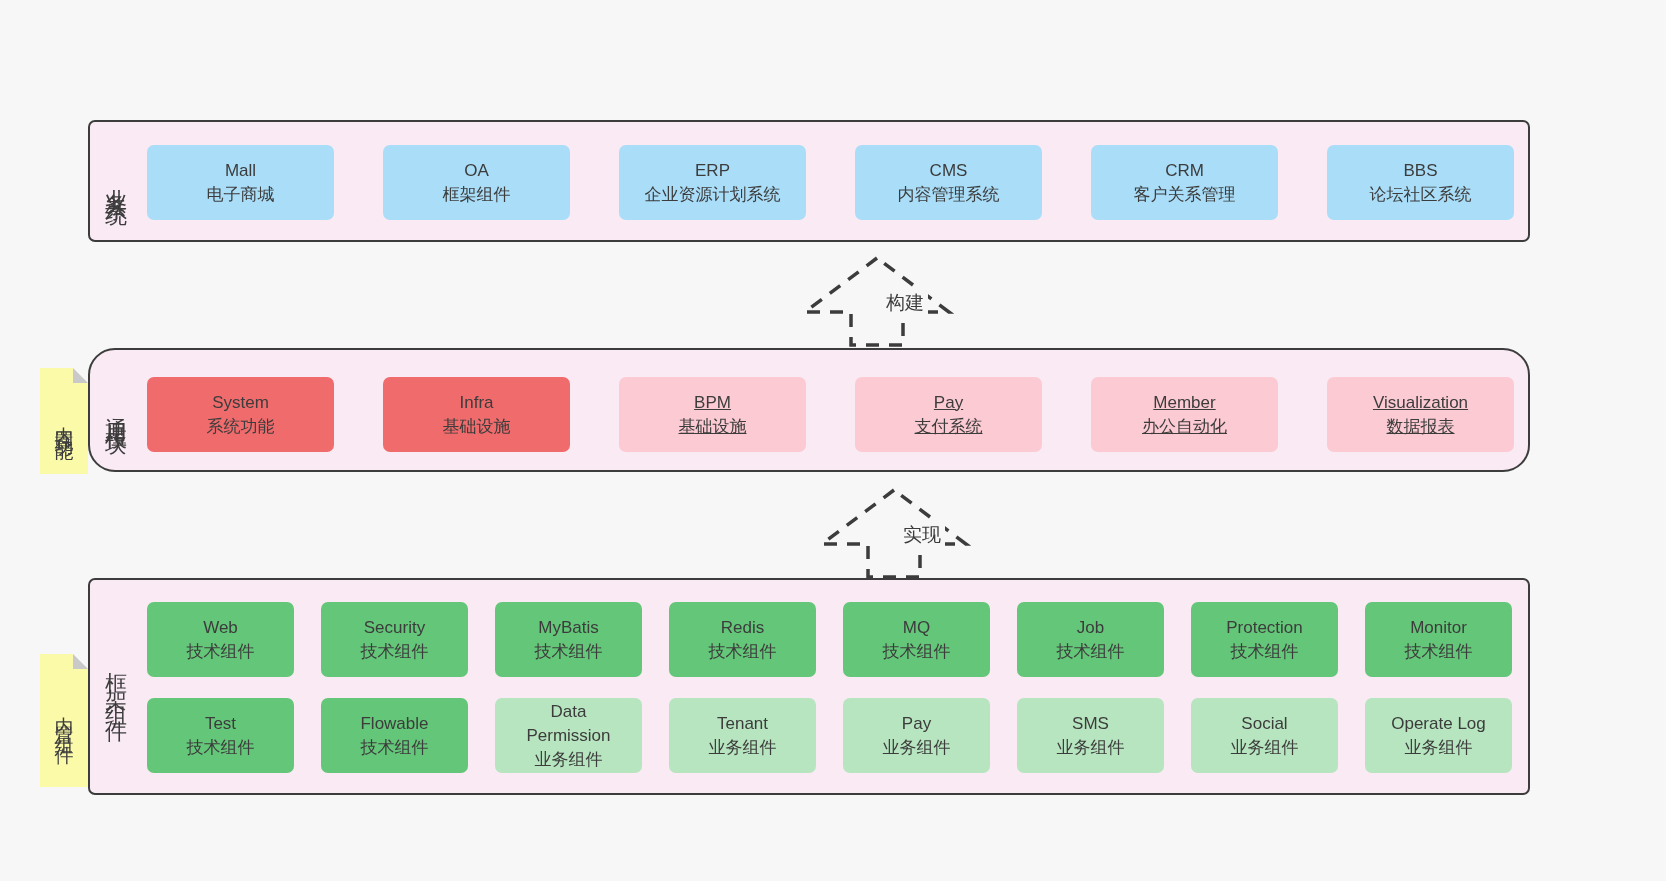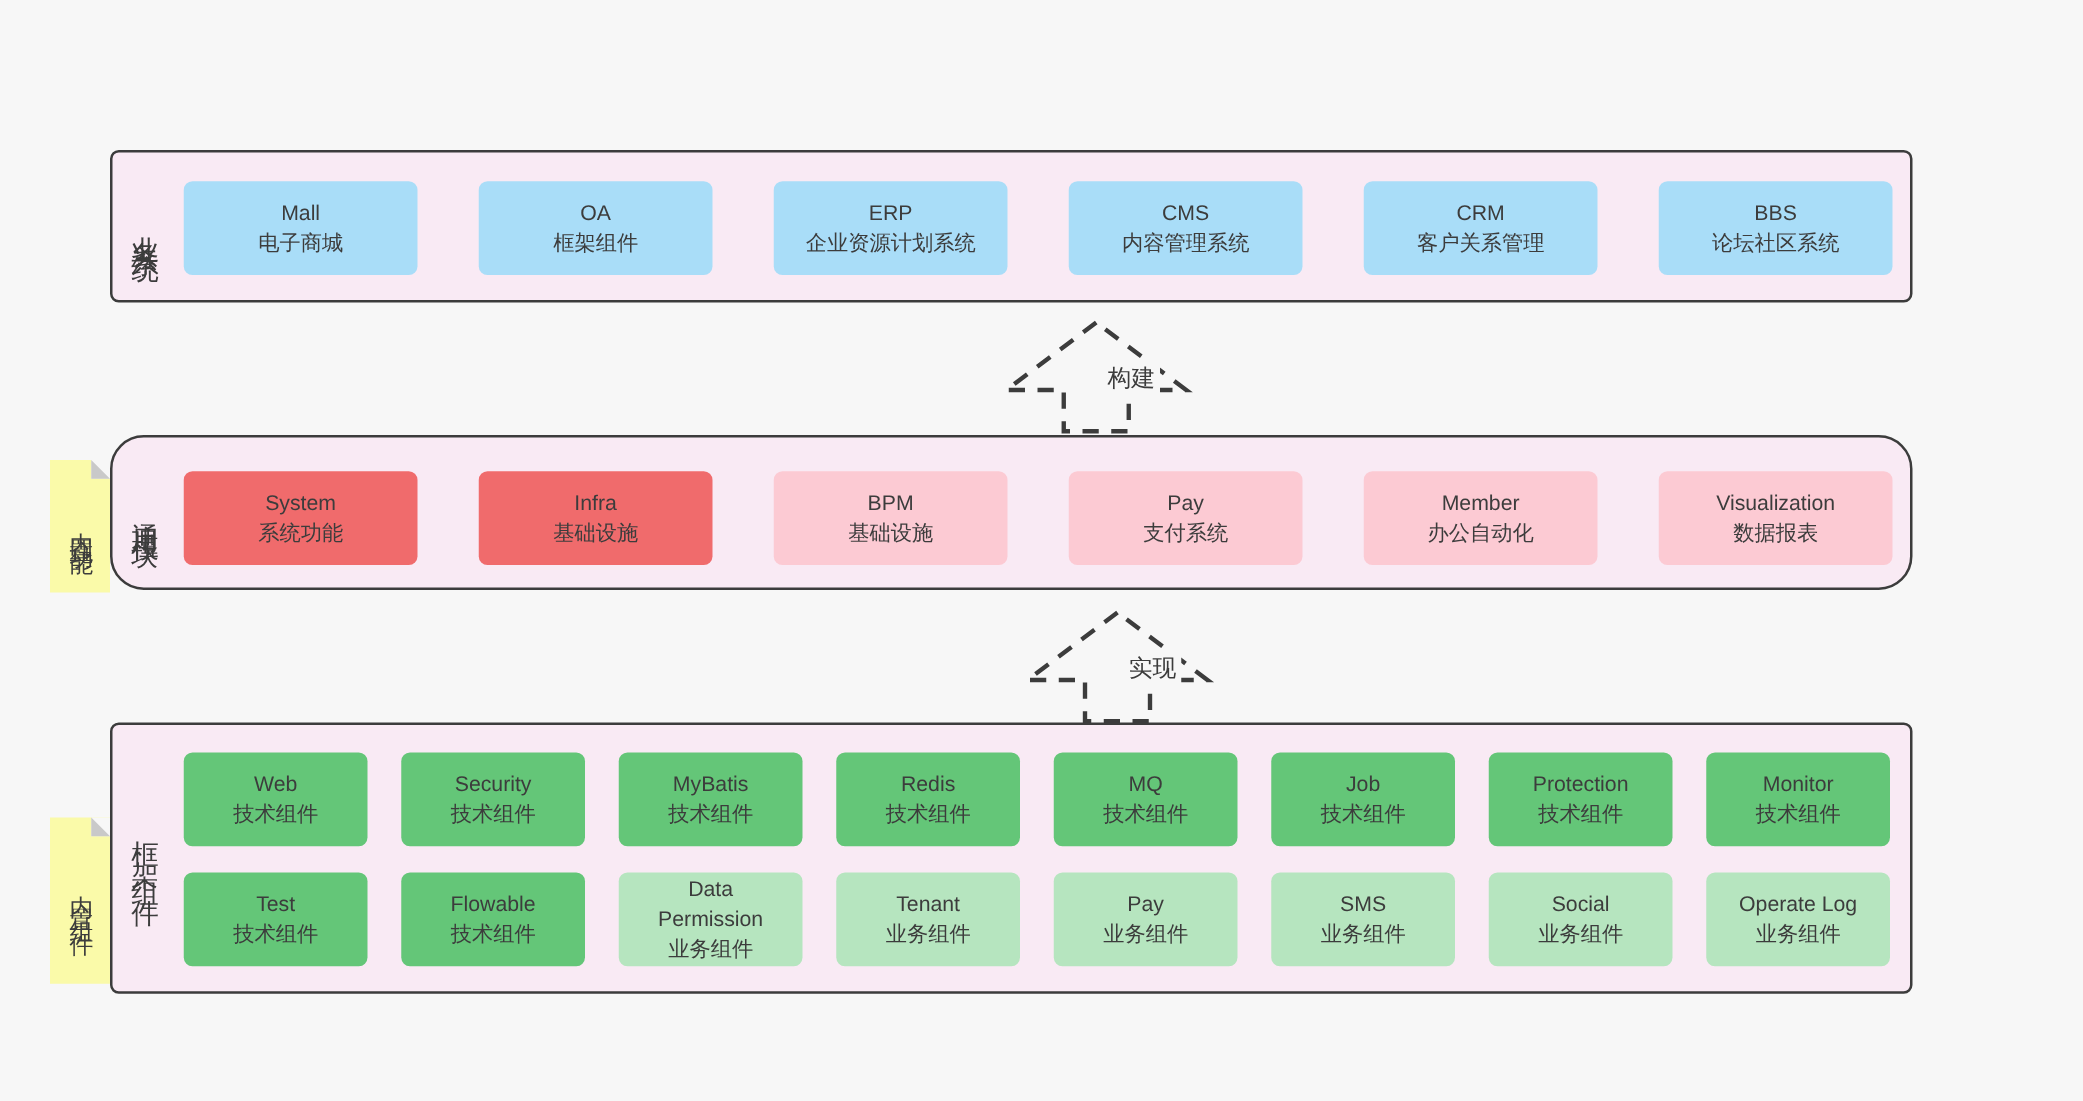--- a/index.html
+++ b/index.html
@@ -38,21 +38,21 @@
 
   .box{
     width:187px;height:75px;box-sizing:border-box;padding:0 12px;
     border-radius:7px;
     display:flex;flex-direction:column;align-items:center;justify-content:center;
     text-align:center;font-size:17px;line-height:24px;color:var(--text);
   }
   .box.small{width:147px;}
   .v-blue{background:var(--blue);}
   .v-red{background:var(--red);}
-  .v-pink{background:var(--pink);}
+  .v-pink{background:var(--pink);text-decoration:underline;}
   .v-green-dark{background:var(--green-dark);}
   .v-green-light{background:var(--green-light);}
 
   
   .note{
     position:absolute;left:40px;width:48px;box-sizing:border-box;
     background:var(--note);
     display:flex;align-items:center;justify-content:center;
     writing-mode:vertical-rl;text-orientation:upright;
     font-size:19px;color:var(--text);letter-spacing:5px;

